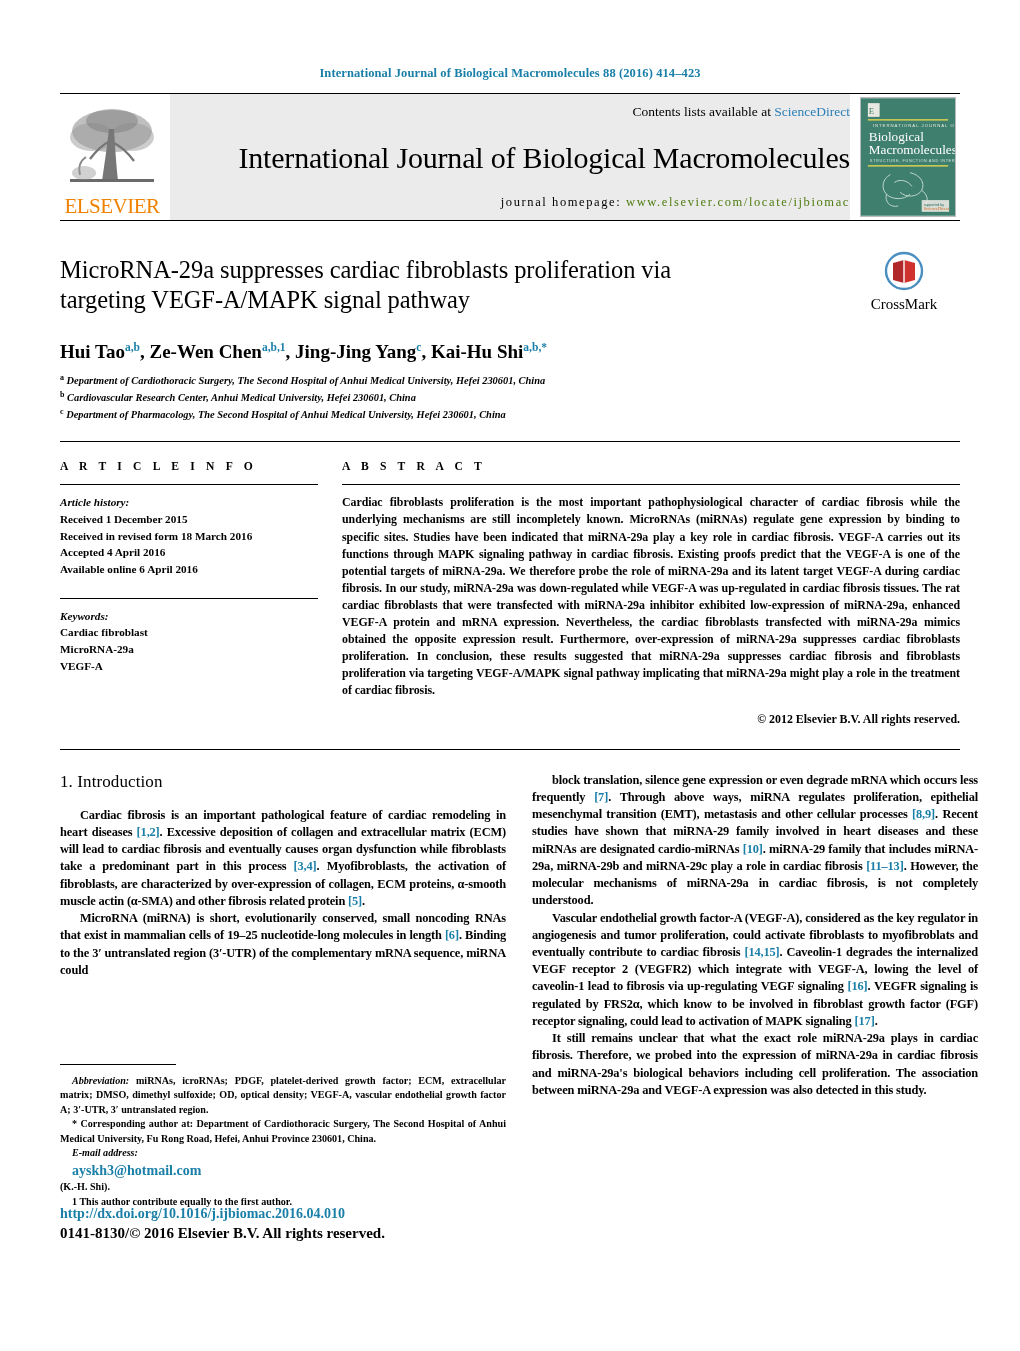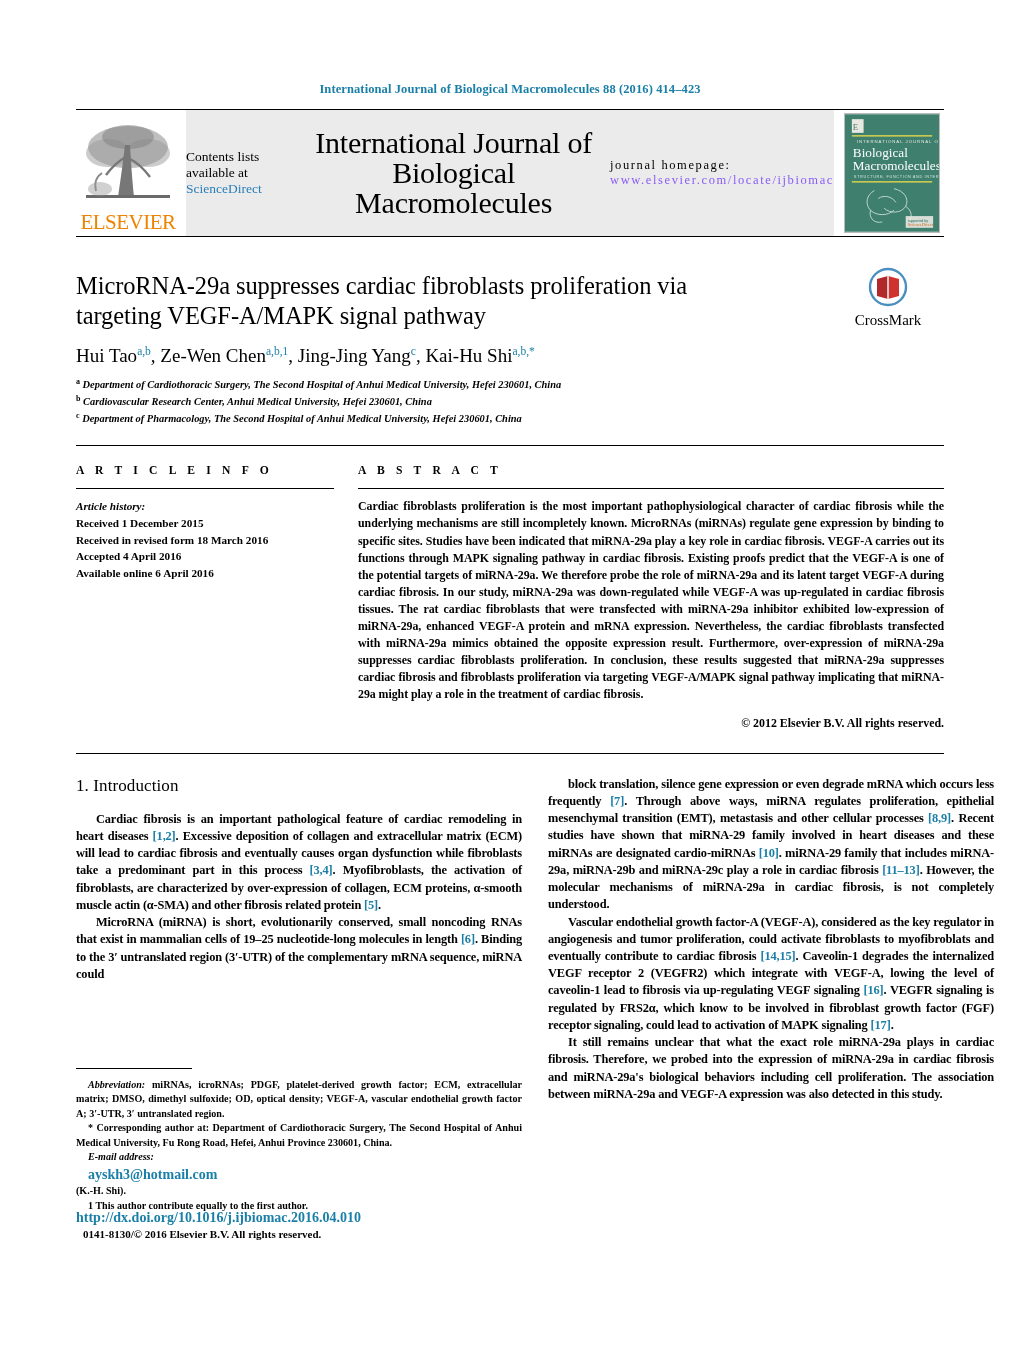--- a/index.html
+++ b/index.html
@@ -5,21 +5,21 @@
   * { box-sizing: border-box; }
   html, body { margin:0; padding:0; }
   body {
     width:1020px; height:1351px;
     background:#ffffff;
     font-family:"Liberation Serif", serif;
     color:#000;
     position:relative;
     overflow:hidden;
   }
-  .page { position:relative; width:1020px; height:1351px; padding:16px; }
+  .page { position:relative; width:1020px; height:1351px; padding:0; }
 
   
   .runninghead {
     text-align:center;
     color:#1a7fa8;
     font-size:12.5px;
     font-weight:bold;
     letter-spacing:.1px;
     padding-top:66px;
   }
@@ -53,40 +53,40 @@
     margin-top:1px;
     width:104px;
     text-align:center;
     overflow:hidden;
     white-space:nowrap;
   }
   .center-box {
     flex:1 1 auto;
     background:#ebebeb;
     display:flex;
-    flex-direction:row;
+    flex-direction:column;
     justify-content:space-between;
-    align-items:center;
+    align-items:flex-end;
     padding:10px 0 10px 0;
     margin:0 6px;
   }
   .contents-line { font-size:13.5px; color:#000; }
   .contents-line .sd { color:#2a7fb8; }
   .journal-title {
     font-size:30px;
     letter-spacing:-0.2px;
     text-align:center;
     line-height:1;
   }
   .homepage-line {
     font-size:12.5px;
     letter-spacing:1.6px;
     color:#000;
   }
-  .homepage-line .url { color:#8b5cf6; }
+  .homepage-line .url { color:#4d7c0f; }
   .cover-box {
     width:104px;
     flex:0 0 104px;
     display:flex;
     align-items:center;
     justify-content:center;
   }
   .cover-img { border:1px solid #bbb; }
 
   
@@ -100,23 +100,24 @@
     letter-spacing:-0.1px;
   }
   .crossmark {
     position:absolute; right:0; top:-4px;
     width:112px; height:66px;
     display:flex; align-items:center; gap:5px;flex-direction:column;
   }
   .crossmark-label { font-size:15px; font-family:"Liberation Serif", serif; }
 
   .authors {
-    margin-top:12px;
+    margin-top:24px;
     font-size:19px;
     line-height:1.3;
+    font-weight:bold;
   }
   .authors sup { color:#1a7fa8; font-size:11.5px; vertical-align:super; }
   .affils { margin-top:7px; }
   .affil {
     font-size:10.4px;
     font-style:italic;
     font-weight:bold;
     line-height:1.42;
   }
   .affil sup { font-style:normal; font-size:8px; vertical-align:super; }
@@ -204,21 +205,21 @@
   .fn.indent { text-indent:12px; }
   .fn i { font-style:italic; }
   .fn a, .doi-link { color:#1a7fa8; text-decoration:none; }
 
   .bottomblock {
     position:absolute;
     left:0; top:432px;
     width:446px;
   }
   .doi-link { font-size:14px; font-weight:bold; display:block; line-height:1.4;}
-  .issn { font-size:11px; font-weight:bold; line-height:1.4;margin-left:7px; }
+  .issn { font-size:15px; font-weight:bold; line-height:1.4; }
 </style>
 </head>
 <body>
 
 <div class="page">
 
   <div class="runninghead">International Journal of Biological Macromolecules 88 (2016) 414–423</div>
 
   <div class="masthead">
 
@@ -311,20 +312,27 @@
 
     <div class="col-info">
       <div class="sec-head">A R T I C L E   I N F O</div>
       <div class="rule"></div>
       <div class="hist-label">Article history:</div>
       <div class="hist-line">Received 1 December 2015</div>
       <div class="hist-line">Received in revised form 18 March 2016</div>
       <div class="hist-line">Accepted 4 April 2016</div>
       <div class="hist-line">Available online 6 April 2016</div>
 
+      <div class="kw-block">
+        <div class="rule"></div>
+        <div class="kw-label">Keywords:</div>
+        <div class="kw-line">Cardiac fibroblast</div>
+        <div class="kw-line">MicroRNA-29a</div>
+        <div class="kw-line">VEGF-A</div>
+      </div>
     </div>
 
     <div class="col-abs">
       <div class="sec-head">A B S T R A C T</div>
       <div class="rule"></div>
       <div class="abs-text">Cardiac fibroblasts proliferation is the most important pathophysiological character of cardiac fibrosis while the underlying mechanisms are still incompletely known. MicroRNAs (miRNAs) regulate gene expression by binding to specific sites. Studies have been indicated that miRNA-29a play a key role in cardiac fibrosis. VEGF-A carries out its functions through MAPK signaling pathway in cardiac fibrosis. Existing proofs predict that the VEGF-A is one of the potential targets of miRNA-29a. We therefore probe the role of miRNA-29a and its latent target VEGF-A during cardiac fibrosis. In our study, miRNA-29a was down-regulated while VEGF-A was up-regulated in cardiac fibrosis tissues. The rat cardiac fibroblasts that were transfected with miRNA-29a inhibitor exhibited low-expression of miRNA-29a, enhanced VEGF-A protein and mRNA expression. Nevertheless, the cardiac fibroblasts transfected with miRNA-29a mimics obtained the opposite expression result. Furthermore, over-expression of miRNA-29a suppresses cardiac fibroblasts proliferation. In conclusion, these results suggested that miRNA-29a suppresses cardiac fibrosis and fibroblasts proliferation via targeting VEGF-A/MAPK signal pathway implicating that miRNA-29a might play a role in the treatment of cardiac fibrosis.</div>
       <div class="abs-copy">© 2012 Elsevier B.V. All rights reserved.</div>
     </div>
   </div>
 

